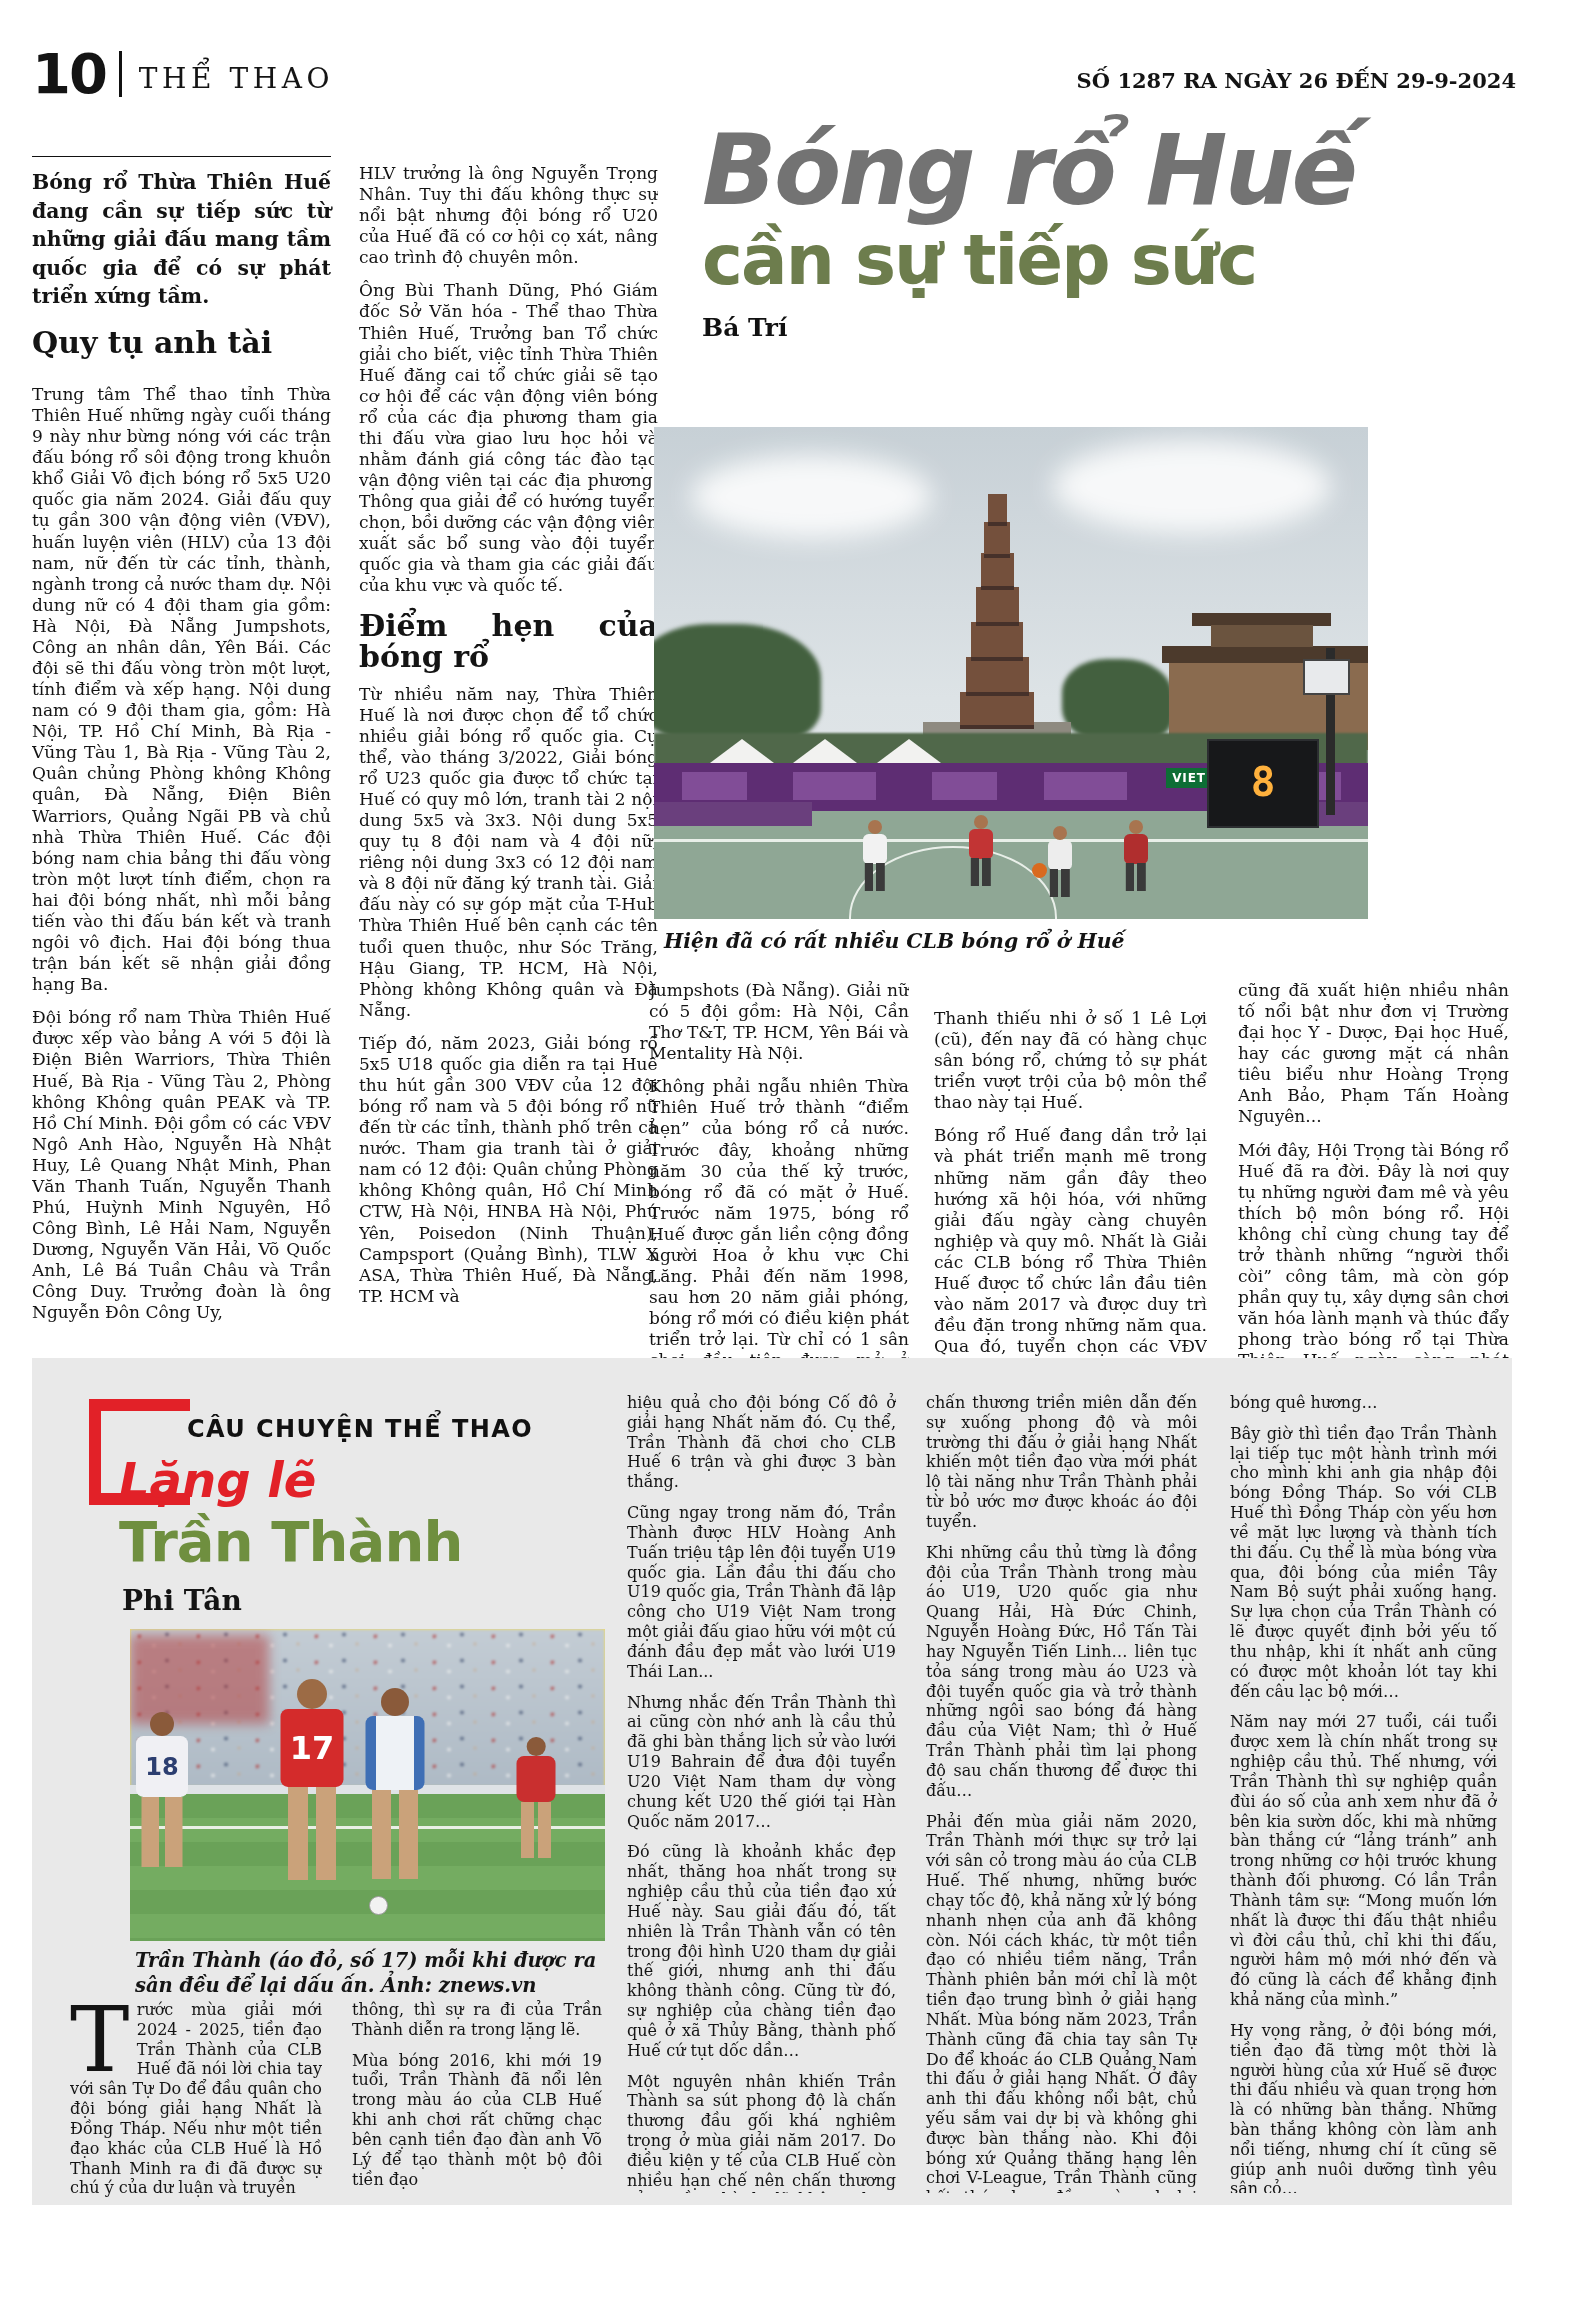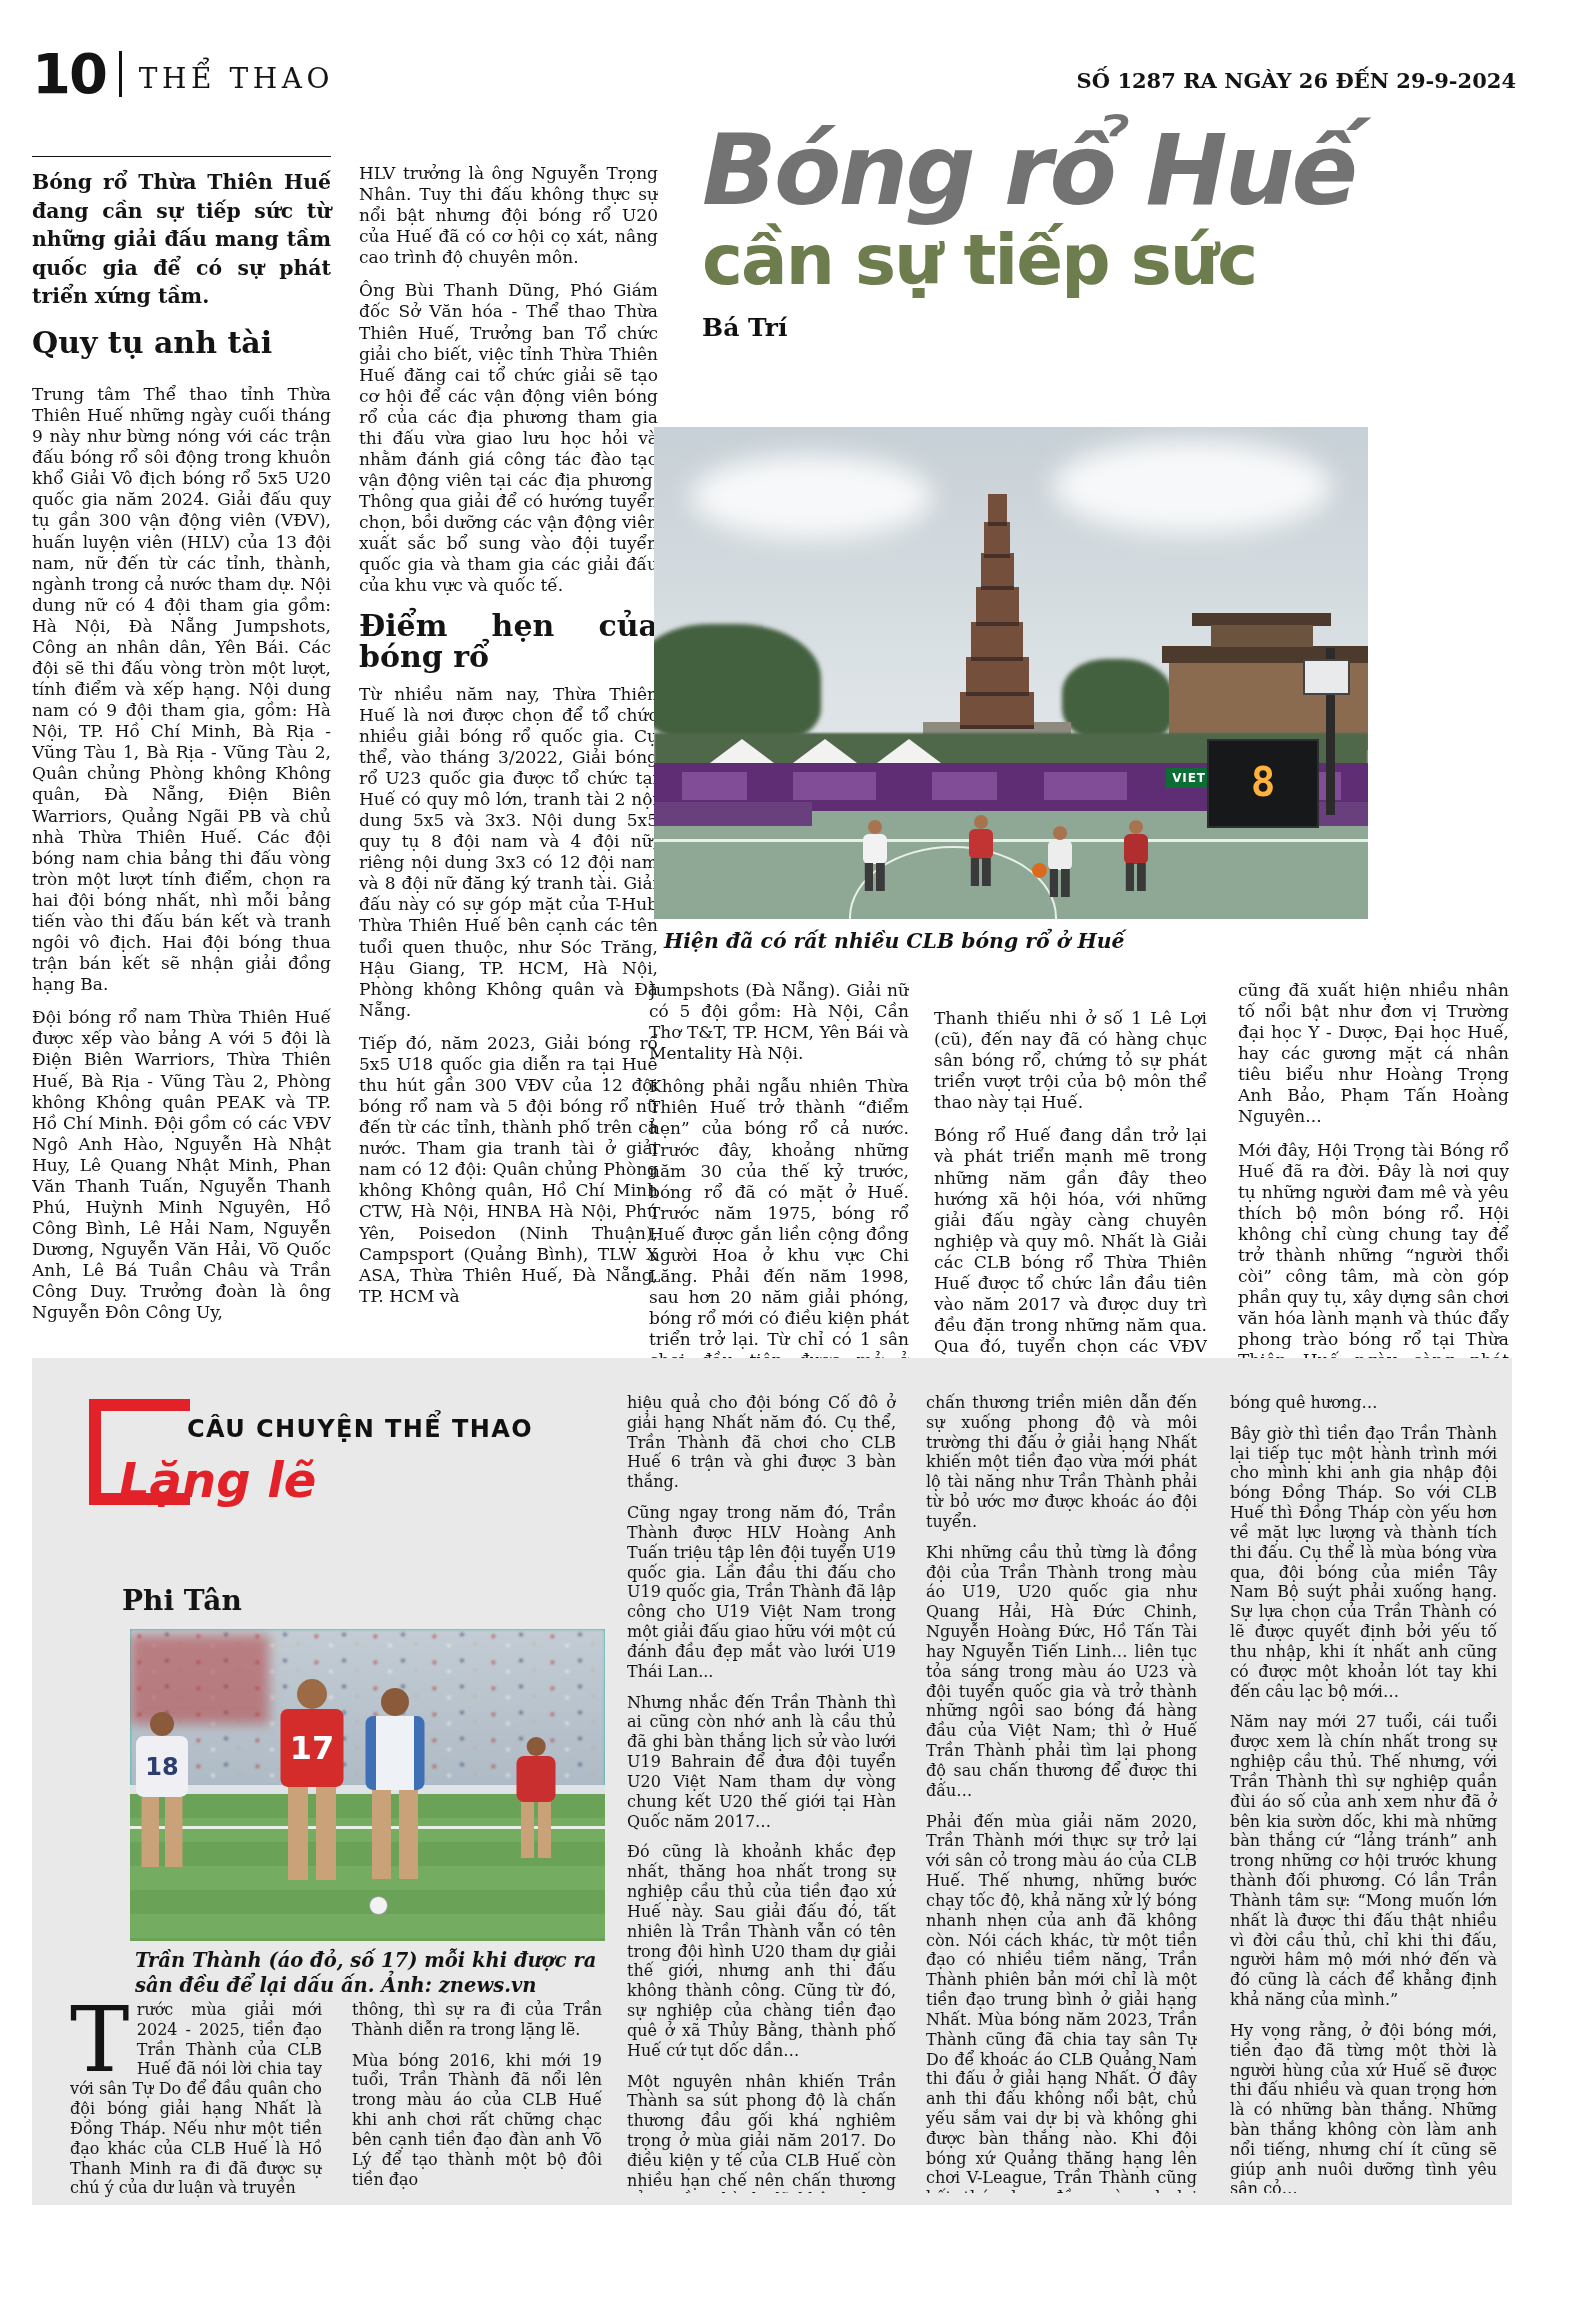--- a/index.html
+++ b/index.html
@@ -74,21 +74,21 @@
   .t2{position:absolute;left:119px;top:1514px;font-family:"DejaVu Sans","Liberation Sans",sans-serif;
       font-weight:bold;font-size:56px;color:#6f8f3f;line-height:1;letter-spacing:-0.9px;}
   .byline2{position:absolute;left:122px;top:1584px;font-weight:bold;font-size:28px;}
   .col3{left:627px;top:1393px;width:269px;height:800px;}
   .col4{left:926px;top:1393px;width:271px;height:800px;}
   .col5{left:1230px;top:1393px;width:267px;height:800px;}
   .L1{left:70px;top:2000px;width:252px;height:197px;}
   .L2{left:352px;top:2000px;width:250px;height:197px;}
   .dropcap{float:left;font-size:89px;line-height:.78;font-weight:normal;padding:5.6px 7.4px 0 0;}
   
-  .photo2{position:absolute;left:130px;top:1629px;width:475px;height:312px;overflow:hidden;background:#14b8a6;}
+  .photo2{position:absolute;left:130px;top:1629px;width:475px;height:312px;overflow:hidden;background:#fde047;}
   .stands{position:absolute;left:0;top:0;width:475px;height:158px;filter:blur(1.4px);
     background:
       radial-gradient(circle 2.8px at 9.3px 7.4px,#b23a3a 55%,transparent 56%),
       radial-gradient(circle 2.8px at 24px 16.7px,#efefef 55%,transparent 56%),
       radial-gradient(circle 2.8px at 37px 5.6px,#3a4a6b 55%,transparent 56%),
       radial-gradient(circle 2.8px at 50px 15px,#c9a27c 55%,transparent 56%),
       linear-gradient(#c3ccd4 0%,#aebac5 100%);
     background-size:59px 26px,59px 26px,59px 26px,59px 26px,100% 100%;}
   .red-flags{position:absolute;left:0;top:5.6px;width:139px;height:89px;background:#b34040;opacity:.55;filter:blur(5.6px);}
   .stand-rail{position:absolute;left:0;top:156px;width:475px;height:9.3px;background:#dfe3e6;}
@@ -218,20 +218,21 @@
   </div>
   <div class="body-col colC">
     <p>cũng đã xuất hiện nhiều nhân tố nổi bật như đơn vị Trường đại học Y - Dược, Đại học Huế, hay các gương mặt cá nhân tiêu biểu như Hoàng Trọng Anh Bảo, Phạm Tấn Hoàng Nguyên...</p>
     <p>Mới đây, Hội Trọng tài Bóng rổ Huế đã ra đời. Đây là nơi quy tụ những người đam mê và yêu thích bộ môn bóng rổ. Hội không chỉ cùng chung tay để trở thành những “người thổi còi” công tâm, mà còn góp phần quy tụ, xây dựng sân chơi văn hóa lành mạnh và thúc đẩy phong trào bóng rổ tại Thừa Thiên Huế ngày càng phát triển.</p>
   </div>
 
   <div class="graybox"></div>
   <div class="bracket"></div>
   <div class="kicker">CÂU CHUYỆN THỂ THAO</div>
   <div class="t1">Lặng lẽ</div>
+  <div class="t2">Trần Thành</div>
   <div class="byline2">Phi Tân</div>
 
   <div class="photo2">
     <div class="stands"></div>
     <div class="red-flags"></div>
     <div class="stand-rail"></div>
     <div class="pitch"></div>
     <div class="pitch-line"></div>
 
     <div class="pl" style="left:32px;top:83px;">

